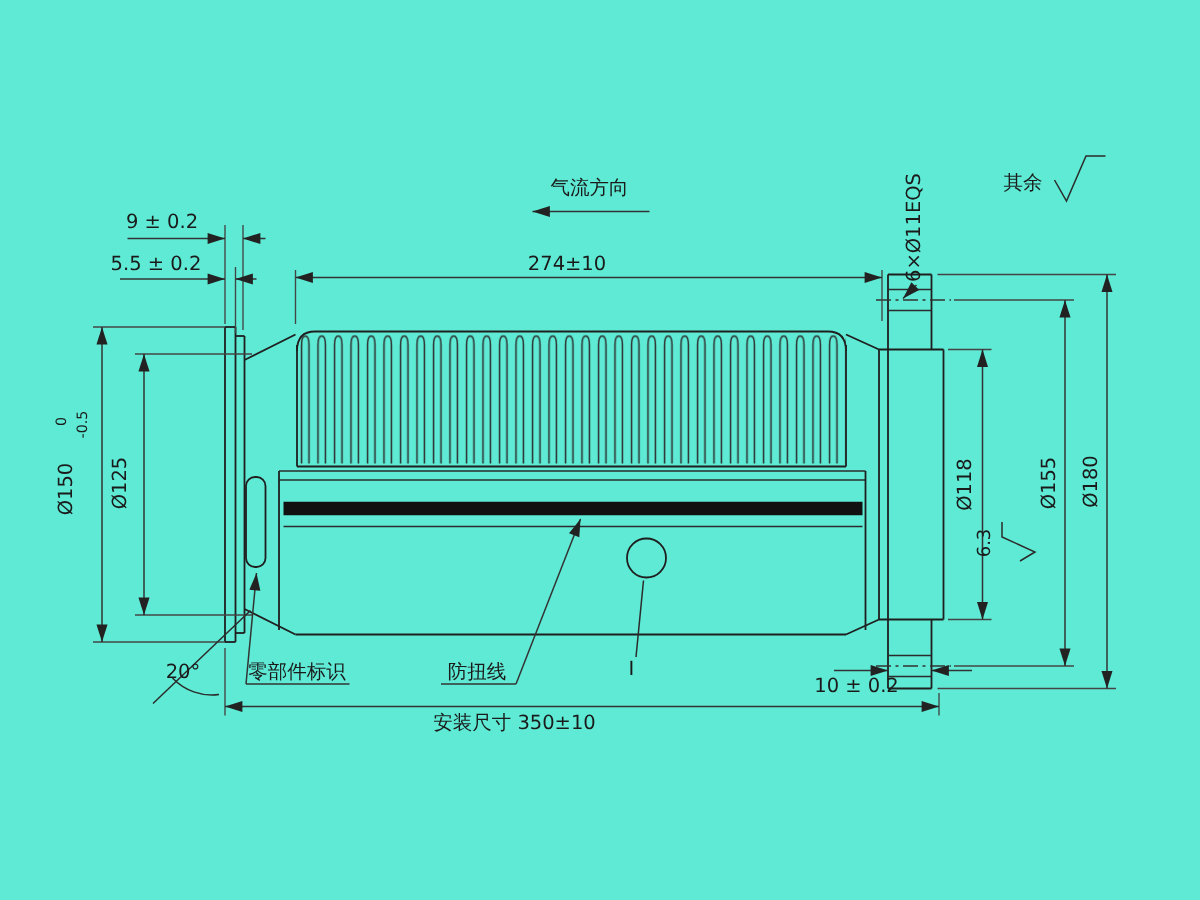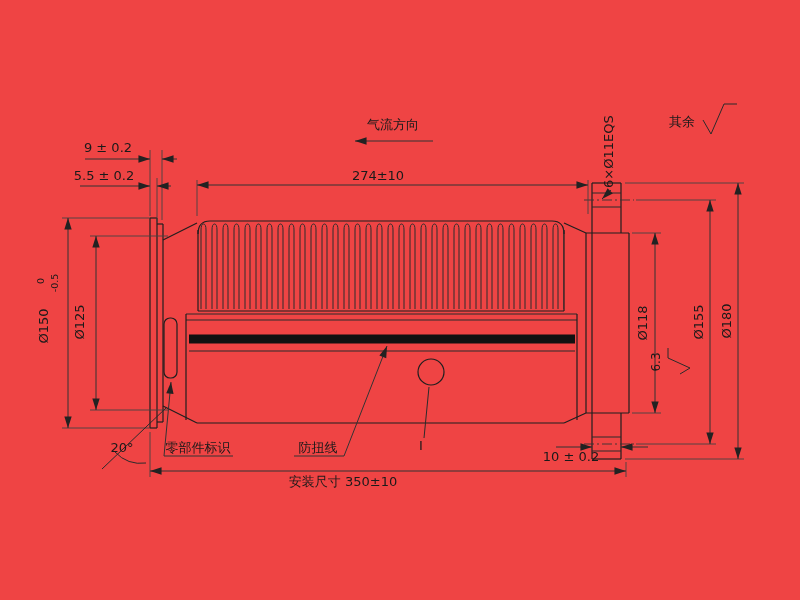--- a/index.html
+++ b/index.html
@@ -1,17 +1,17 @@
 <!DOCTYPE html>
 <html><head>
 <meta charset="utf-8">
 <style>
   html,body{margin:0;padding:0;background:#ffffff;}
   body{font-family:"DejaVu Sans","Liberation Sans",sans-serif;}
-  .stage{width:800px;height:600px;position:relative;background:#ef4444;overflow:hidden;}
+  .stage{width:800px;height:600px;position:relative;background:#5eead4;overflow:hidden;}
   svg{display:block;}
   text{fill:#1a1a1a;font-family:"DejaVu Sans","Liberation Sans",sans-serif;}
   .t13{font-size:13px;}
   .t12{font-size:12px;}
   .t10{font-size:9.5px;}
   .obj{stroke:#1f1f1f;stroke-width:1.2;fill:none;}
   .thin{stroke:#2b2b2b;stroke-width:1;fill:none;}
   .dim{stroke:#333;stroke-width:1;fill:none;}
   .ext{stroke:#444;stroke-width:0.9;fill:none;}
   .cl{stroke:#333;stroke-width:0.9;fill:none;stroke-dasharray:10 3 2 3;}

